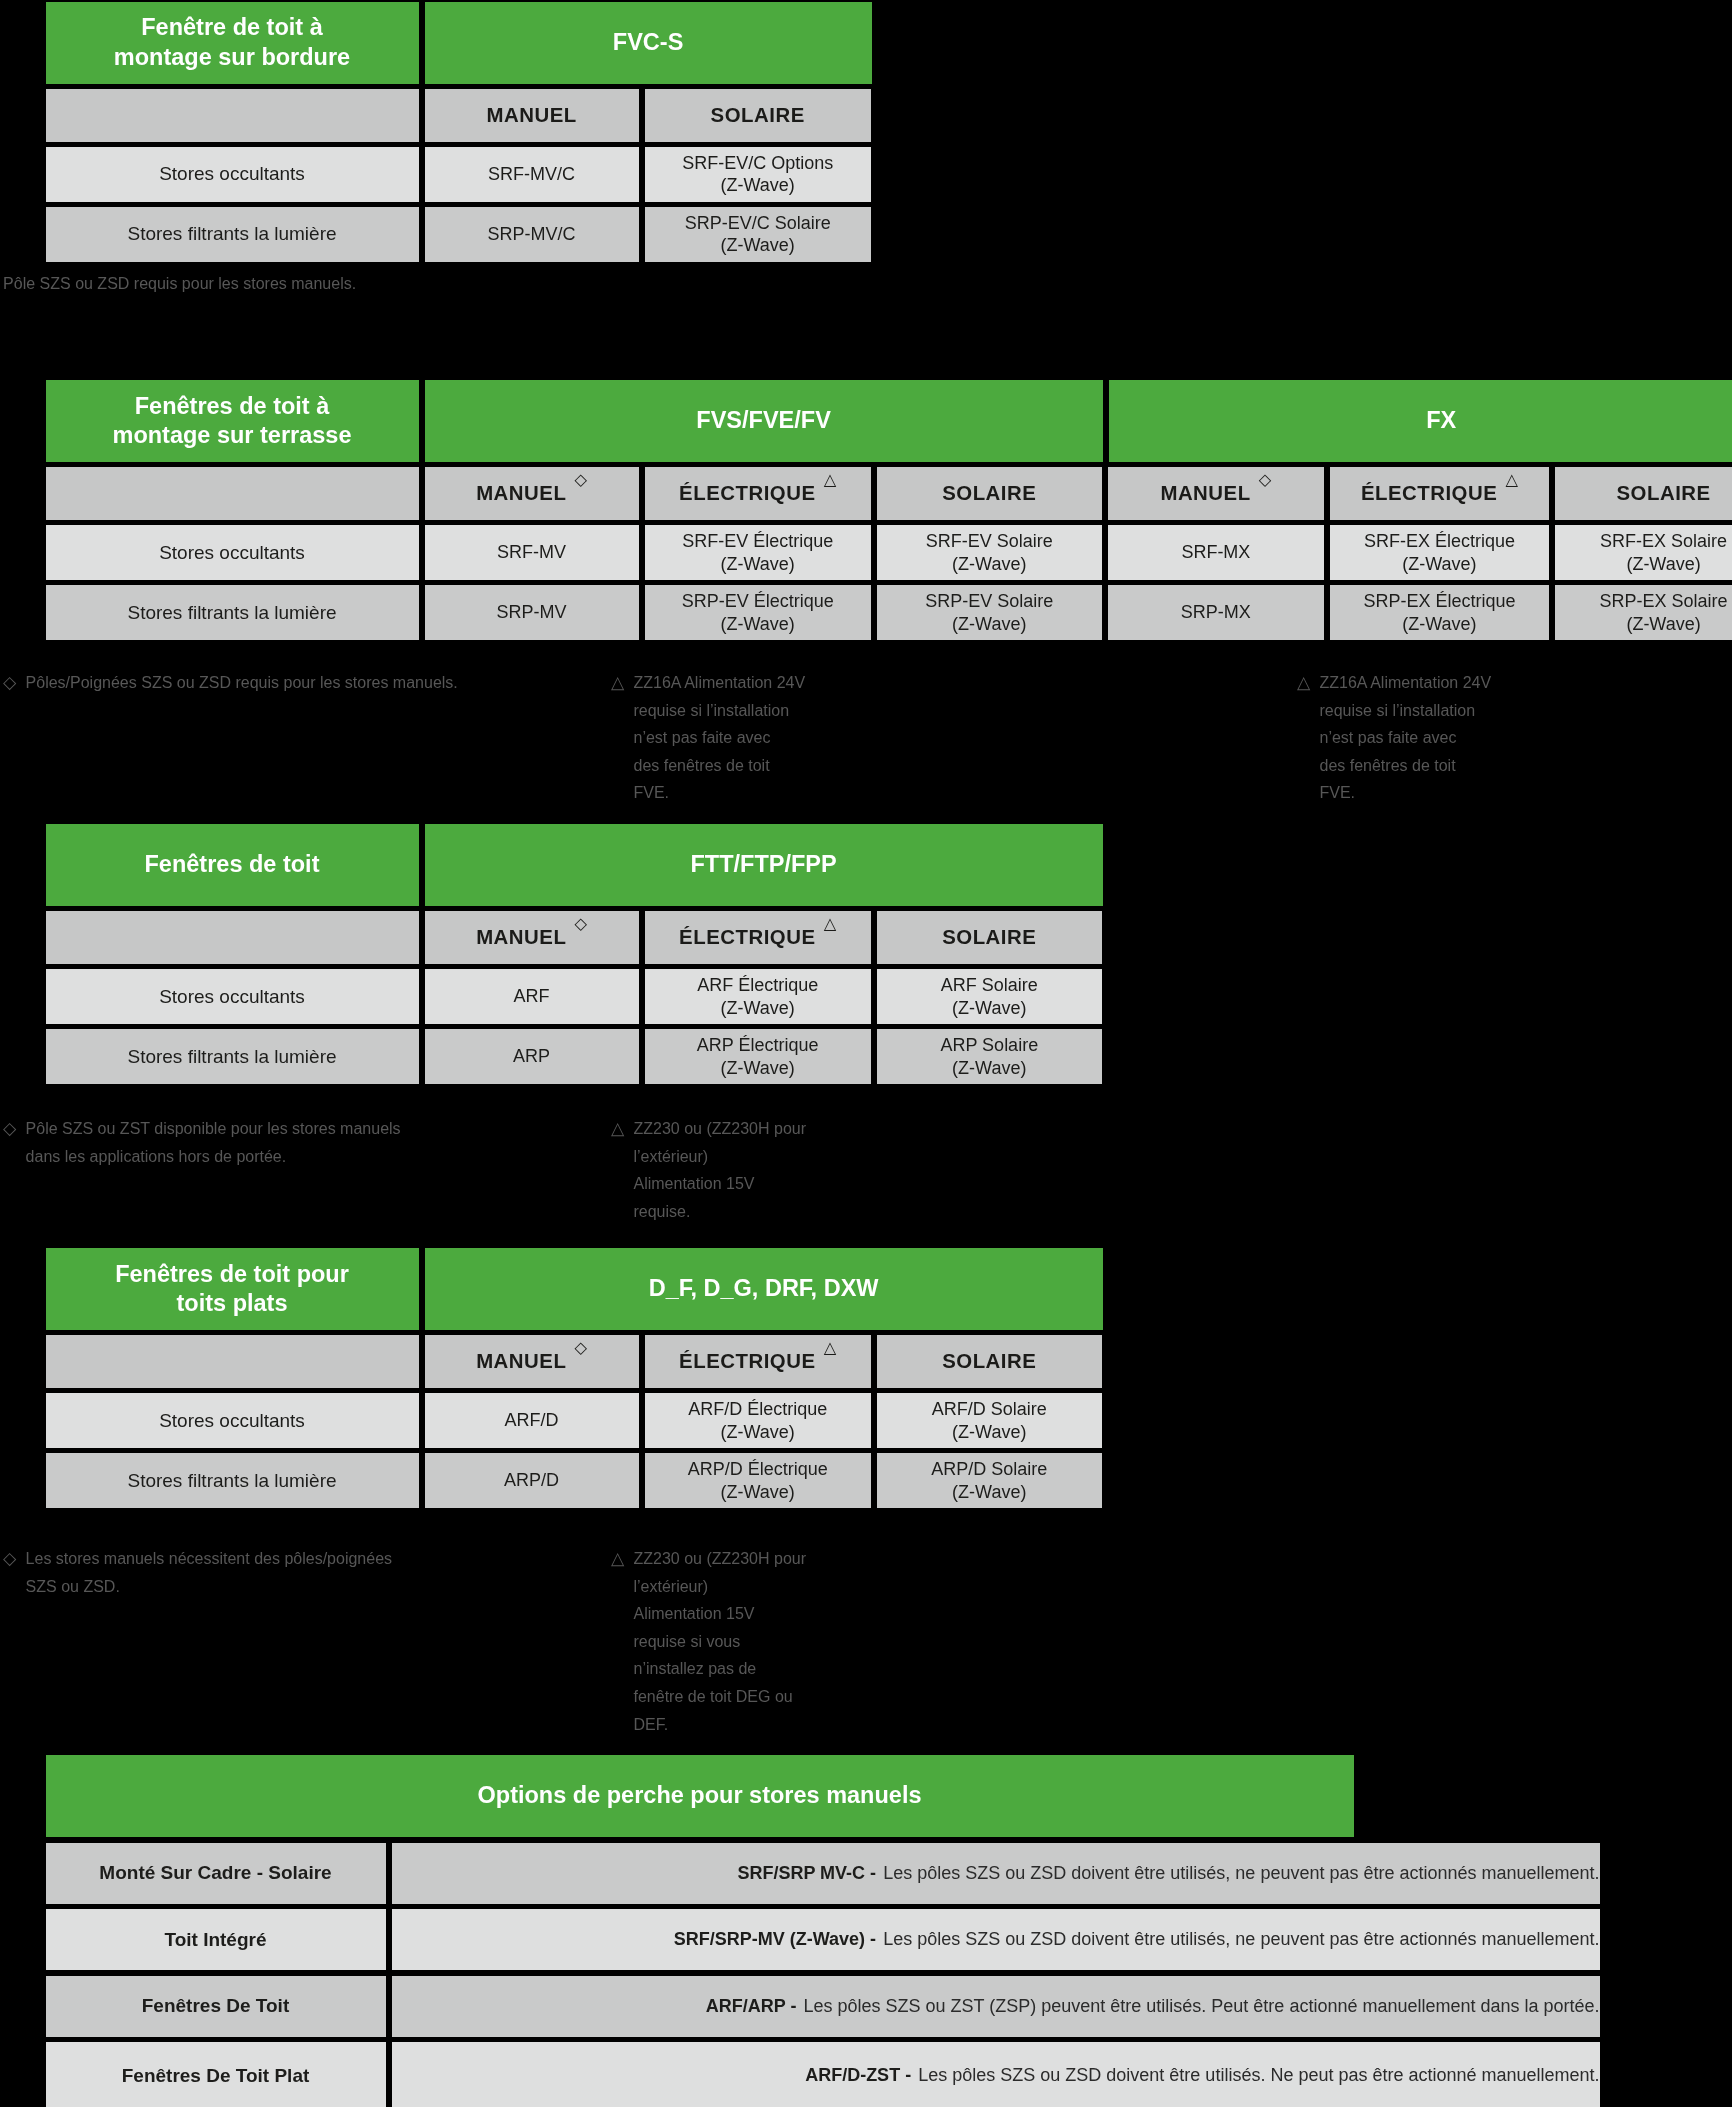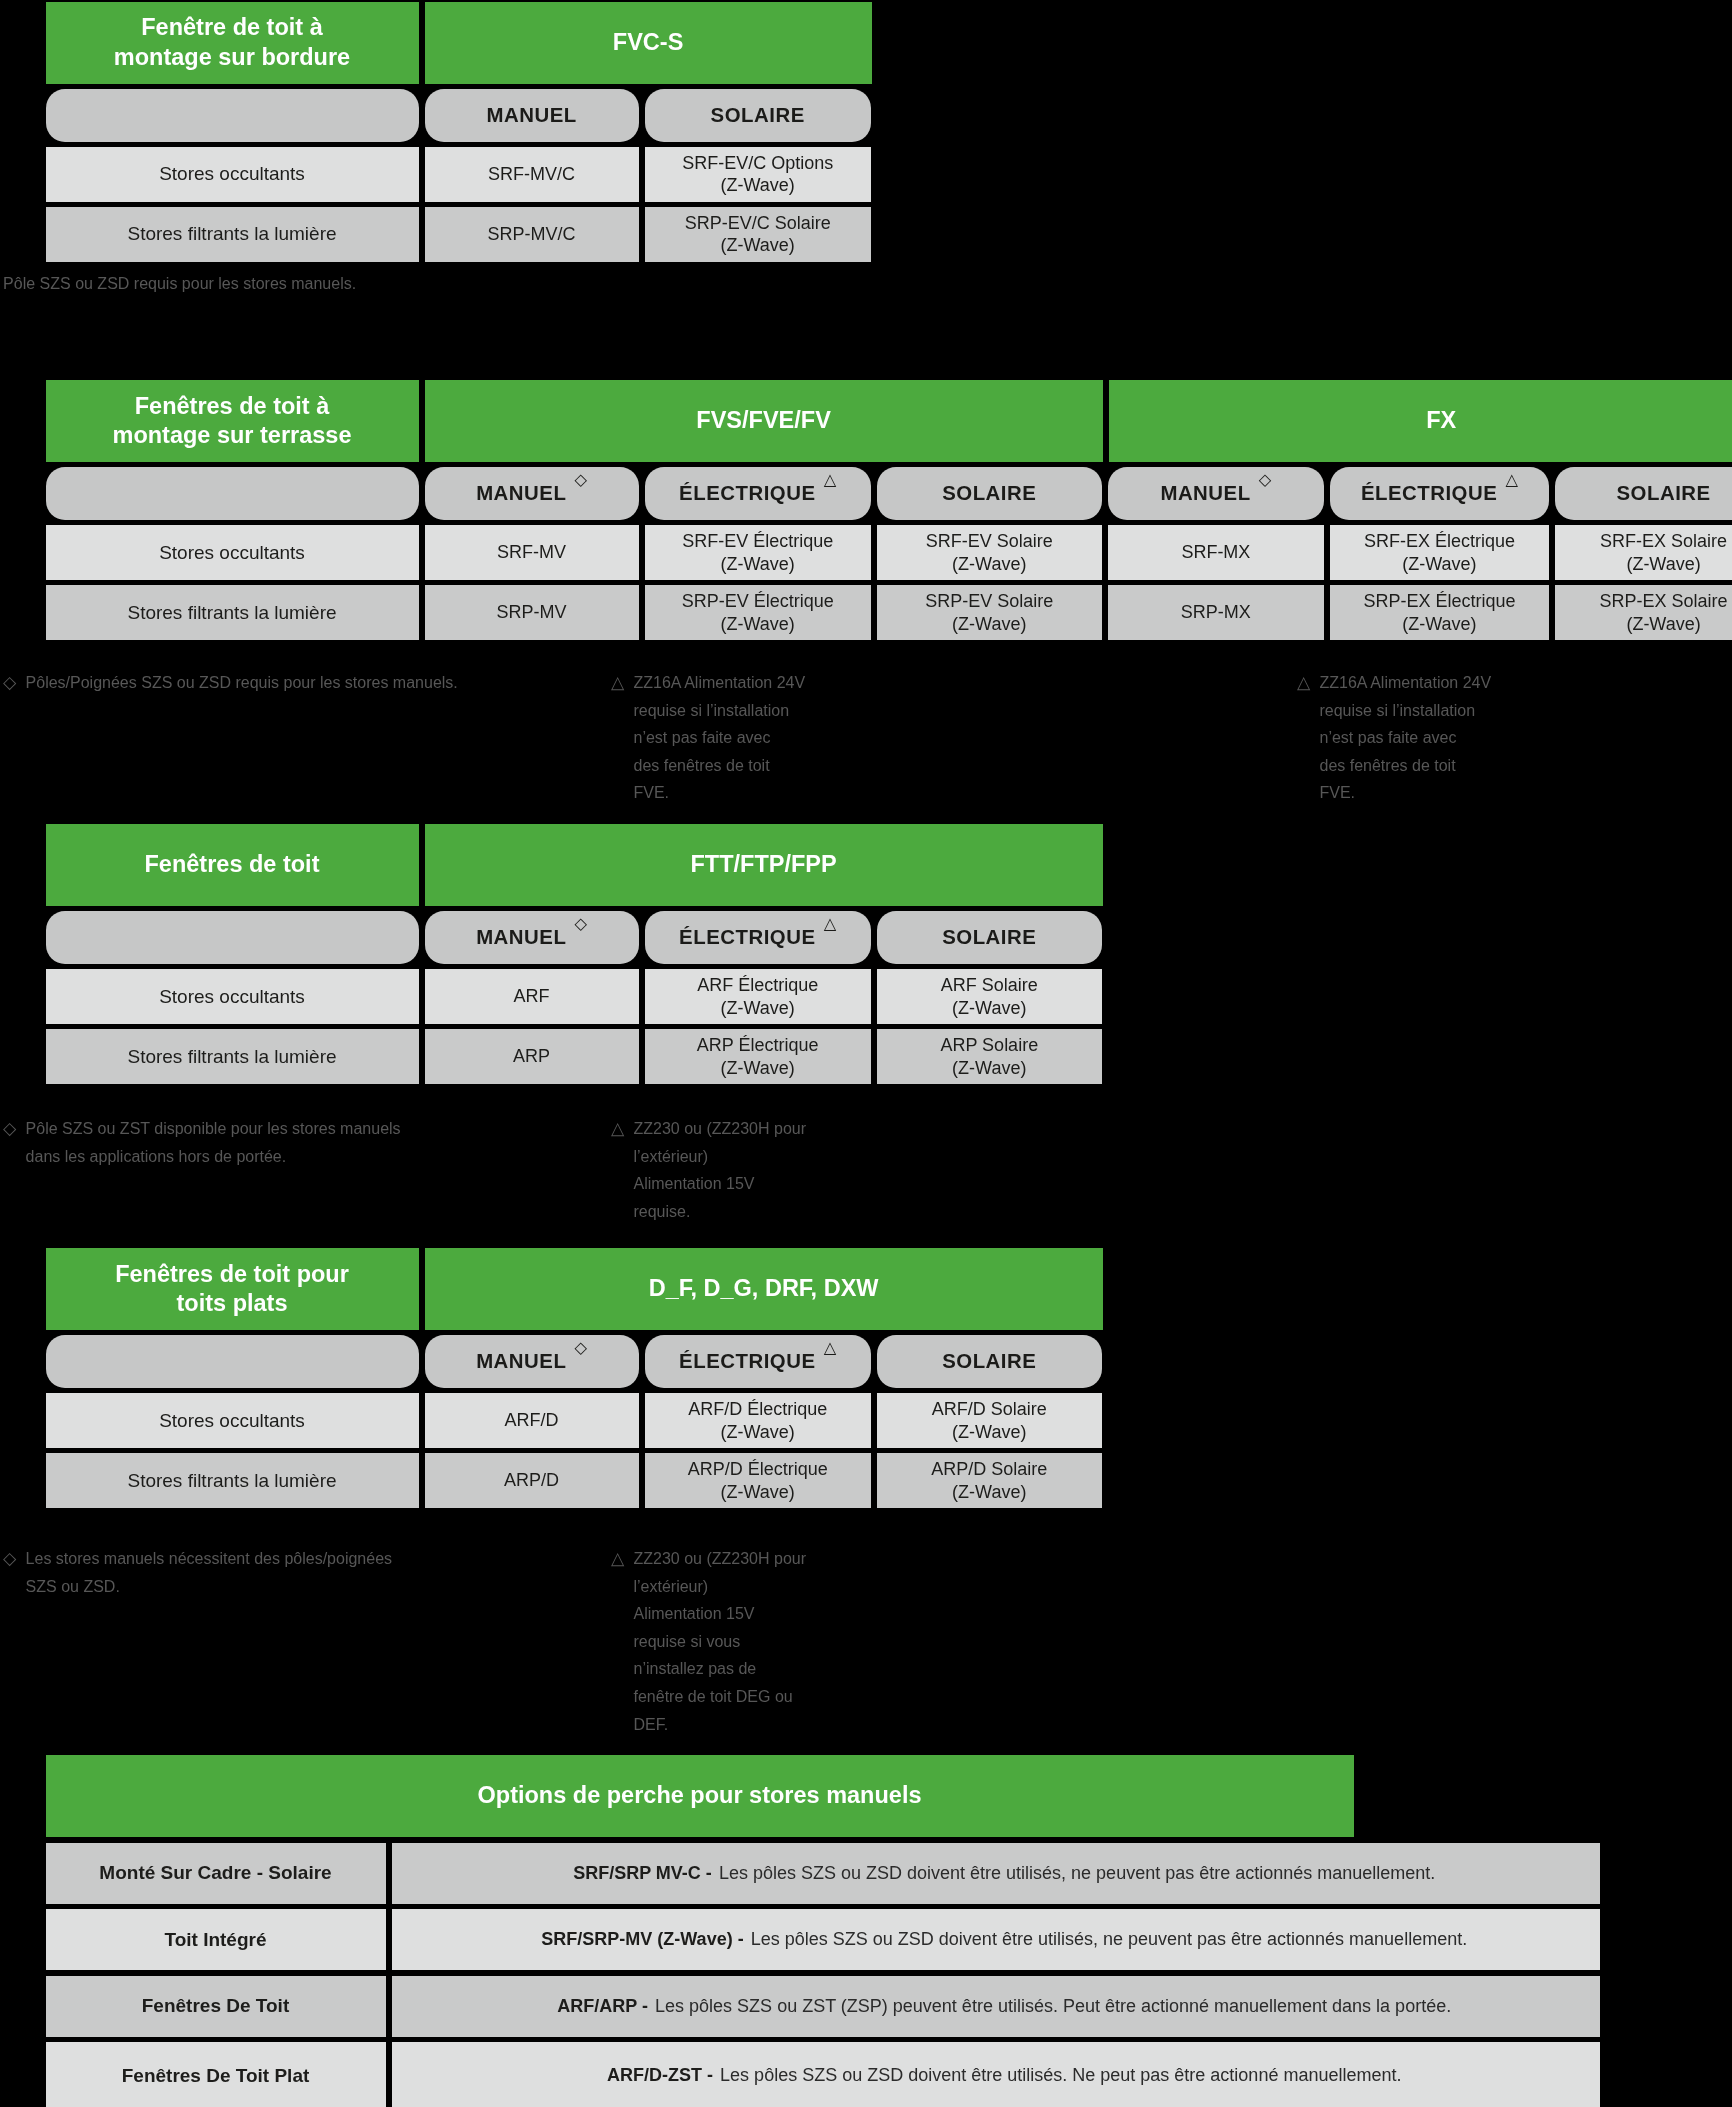--- a/index.html
+++ b/index.html
@@ -15,38 +15,38 @@
   .cell{flex:none;display:flex;align-items:center;justify-content:center;box-sizing:border-box;}
   
   .w730{width:373px}.w420{width:214px}.w443{width:226px}.w441{width:225px}
   .w424{width:216px}.w430{width:219px}.w425{width:217px}
   .w875{width:447px}.w1328{width:678px}.w1303{width:665px}
   .w667{width:340px}.w2368{width:1208px}.w3047{width:1308px}
   
   .hg{height:82px}.hs{height:53px}.hr{height:55px}.ho{height:61px}.hol{height:67px}
   
   .green-cell{background:#4CAA3E;}
-  .rs>.cell{background:#C6C7C7;border-radius:19px;}
+  .rs>.cell{background:#C6C7C7;}
   .rl>.cell{background:#DEDFDF;}
   .rd>.cell{background:#C9CACA;}
   .green-title{
     color:#FFFFFF;font-weight:bold;font-size:23.5px;line-height:1.24;
     text-align:center;white-space:pre-line;
   }
   .sub-label{font-weight:bold;font-size:20.4px;color:#1B1B19;letter-spacing:0.5px;}
   .sub-sym{font-size:16.3px;color:#1B1B19;position:relative;top:-14.3px;margin-left:8.2px;font-weight:normal;}
   .lab{font-size:19px;color:#1D1D1B;text-align:center;}
   .val{font-size:18px;color:#1D1D1B;text-align:center;white-space:pre-line;line-height:1.26;}
   
   .fn{position:absolute;display:flex;align-items:flex-start;color:#575757;}
   .fn-sym{font-size:17.3px;line-height:27.6px;margin-right:9.2px;flex:none;}
   .fn-text{font-size:16px;line-height:27.6px;white-space:pre-line;}
   
   .opt-label{font-weight:bold;font-size:19px;color:#1D1D1B;text-align:center;}
-  .opt-text-cell{justify-content:center;padding-left:17.3px;}
+  .opt-text-cell{justify-content:flex-end;padding-left:17.3px;}
   .opt-code{font-weight:bold;font-size:18px;color:#1D1D1B;margin-right:7.1px;white-space:nowrap;}
   .opt-desc{font-size:18px;color:#2B2B2B;}
 </style>
 </head>
 <body>
 
 <section class="tbl" style="left:1.5px;top:1.5px;width:825px">
   <div class="r">
     <div class="cell green-cell w730 hg">
       <span class="green-title">Fenêtre de toit à

